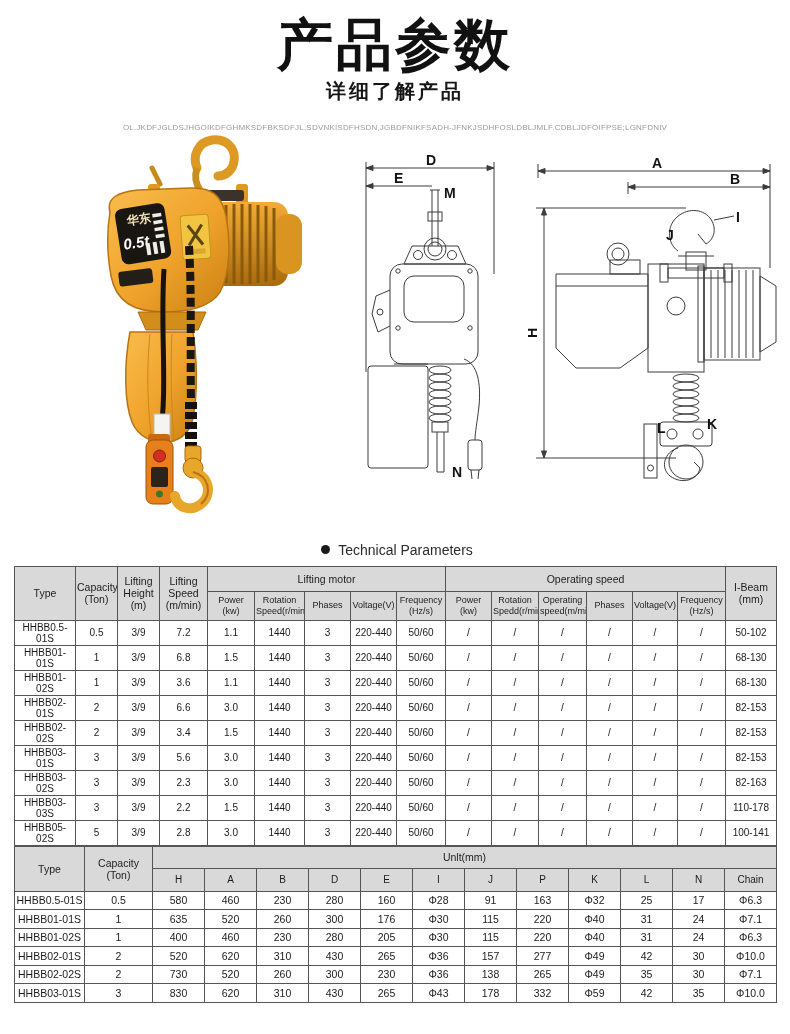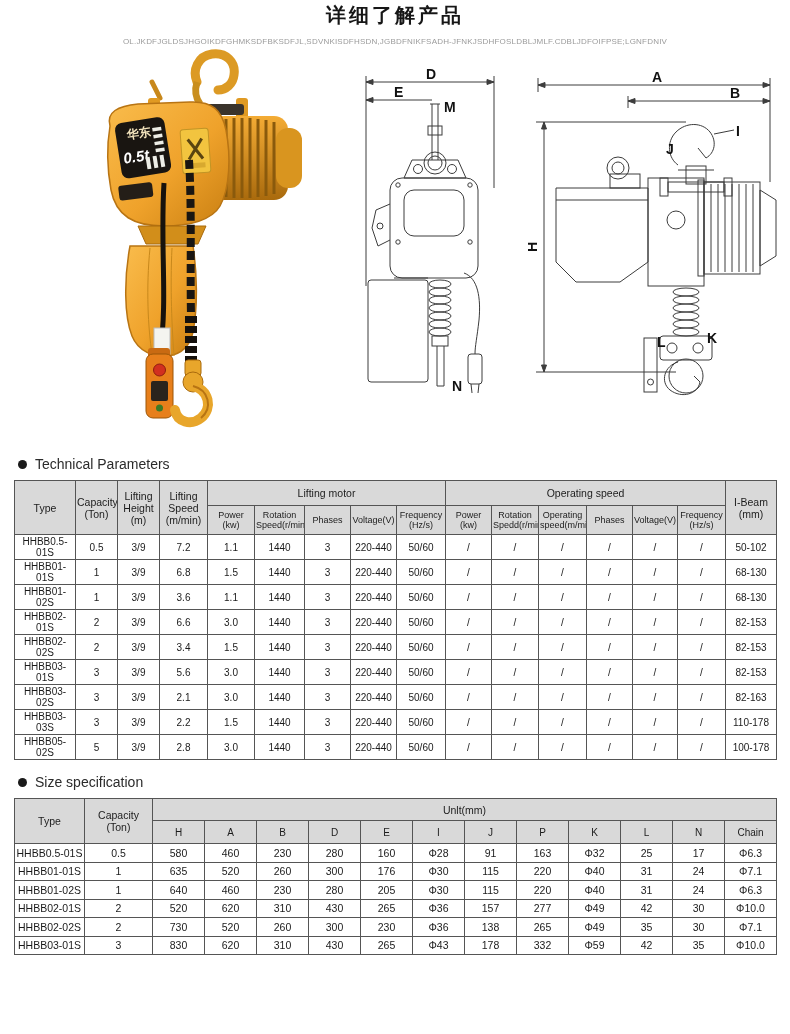--- a/index.html
+++ b/index.html
@@ -2,49 +2,50 @@
 <html><head>
 <meta charset="utf-8">
 <style>
   html,body{margin:0;padding:0;background:#fff;}
   .page{position:relative;width:790px;height:1034px;background:#ffffff;overflow:hidden;
         font-family:"Liberation Sans",sans-serif;color:#1a1a1a;}
   
   .hdr{text-align:center;}
   .title{margin:14px 0 0;font-size:56px;line-height:1.1;font-weight:900;letter-spacing:3px;color:#111;}
   .subtitle{margin:2px 0 0;font-size:20px;font-weight:600;letter-spacing:3px;color:#161616;}
-  .fineprint{margin-top:8px;font-size:8px;letter-spacing:.2px;color:#9b9b9b;}
+  .fineprint{margin-top:18px;font-size:8px;letter-spacing:.2px;color:#9b9b9b;}
   
   .figures{position:relative;height:396px;}
   .figures svg{position:absolute;}
   #photo-svg{left:94px;top:2px;}
   #front-svg{left:360px;top:22px;}
   #side-svg{left:528px;top:24px;}
   .dimlabel{font-family:"Liberation Sans",sans-serif;font-size:14px;font-weight:bold;fill:#111;}
   
   .section{margin:0 14px;}
-  .sec-head{display:flex;align-items:center;gap:8px;font-size:14px;color:#2b2b2b;margin:14px 0 8px 4px;}
+  .sec-head{display:flex;align-items:center;gap:8px;font-size:14px;color:#2b2b2b;margin:14px 0 8px 4px;justify-content:center;}
   .bullet{width:9px;height:9px;border-radius:50%;background:#1a1a1a;display:inline-block;}
   
   table{border-collapse:collapse;table-layout:fixed;width:762px;background:#fff;}
   th,td{border:1px solid #555;text-align:center;vertical-align:middle;padding:1px 1px;overflow:hidden;}
   th{background:#d9d9d9;font-weight:400;white-space:pre-line;color:#1c1c1c;}
   .tech thead tr:first-child th{font-size:10.5px;height:22px;}
   .tech thead tr:nth-child(2) th{font-size:9px;line-height:1.15;height:26px;}
   .tech td{font-size:10px;height:14px;}
   .size thead tr:first-child th{font-size:10.5px;height:19px;}
   .size thead tr:nth-child(2) th{font-size:10px;height:20px;}
   .size td{font-size:10.5px;height:15.5px;}
 </style>
 </head>
 <body>
 
 <div class="page">
 
   <div class="hdr">
+    <h1 class="title">产品参数</h1>
     <h2 class="subtitle">详细了解产品</h2>
     <div class="fineprint">OL.JKDFJGLDSJHGOIKDFGHMKSDFBKSDFJL,SDVNKISDFHSDN,JGBDFNIKFSADH-JFNKJSDHFOSLDBLJMLF.CDBLJDFOIFPSE;LGNFDNIV</div>
   </div>
 
   <div class="figures">
 
     <svg id="photo-svg" width="210" height="388" viewBox="0 0 210 388">
       <defs>
         <linearGradient id="gBody" x1="0" y1="0" x2="1" y2="1">
           <stop offset="0" stop-color="#F9BC4C"></stop>
@@ -404,21 +405,21 @@
             <td>/</td>
             <td>/</td>
             <td>/</td>
             <td>/</td>
             <td>82-153</td>
           </tr>
           <tr>
             <td>HHBB03-02S</td>
             <td>3</td>
             <td>3/9</td>
-            <td>2.1</td>
+            <td>2.3</td>
             <td>3.0</td>
             <td>1440</td>
             <td>3</td>
             <td>220-440</td>
             <td>50/60</td>
             <td>/</td>
             <td>/</td>
             <td>/</td>
             <td>/</td>
             <td>/</td>
@@ -452,31 +453,27 @@
             <td>1440</td>
             <td>3</td>
             <td>220-440</td>
             <td>50/60</td>
             <td>/</td>
             <td>/</td>
             <td>/</td>
             <td>/</td>
             <td>/</td>
             <td>/</td>
-            <td>100-178</td>
+            <td>100-141</td>
           </tr>
         </tbody>
       </table>
   </div>
 
   <div class="section">
-    <div class="sec-head">
-      <span class="bullet"></span>
-      <span>Size specification</span>
-    </div>
     <table class="size">
         <colgroup>
           <col style="width: 70px;">
           <col style="width: 68px;">
           <col style="width: 52px;">
           <col style="width: 52px;">
           <col style="width: 52px;">
           <col style="width: 52px;">
           <col style="width: 52px;">
           <col style="width: 52px;">
@@ -538,21 +535,21 @@
             <td>115</td>
             <td>220</td>
             <td>Φ40</td>
             <td>31</td>
             <td>24</td>
             <td>Φ7.1</td>
           </tr>
           <tr>
             <td>HHBB01-02S</td>
             <td>1</td>
-            <td>640</td>
+            <td>400</td>
             <td>460</td>
             <td>230</td>
             <td>280</td>
             <td>205</td>
             <td>Φ30</td>
             <td>115</td>
             <td>220</td>
             <td>Φ40</td>
             <td>31</td>
             <td>24</td>

